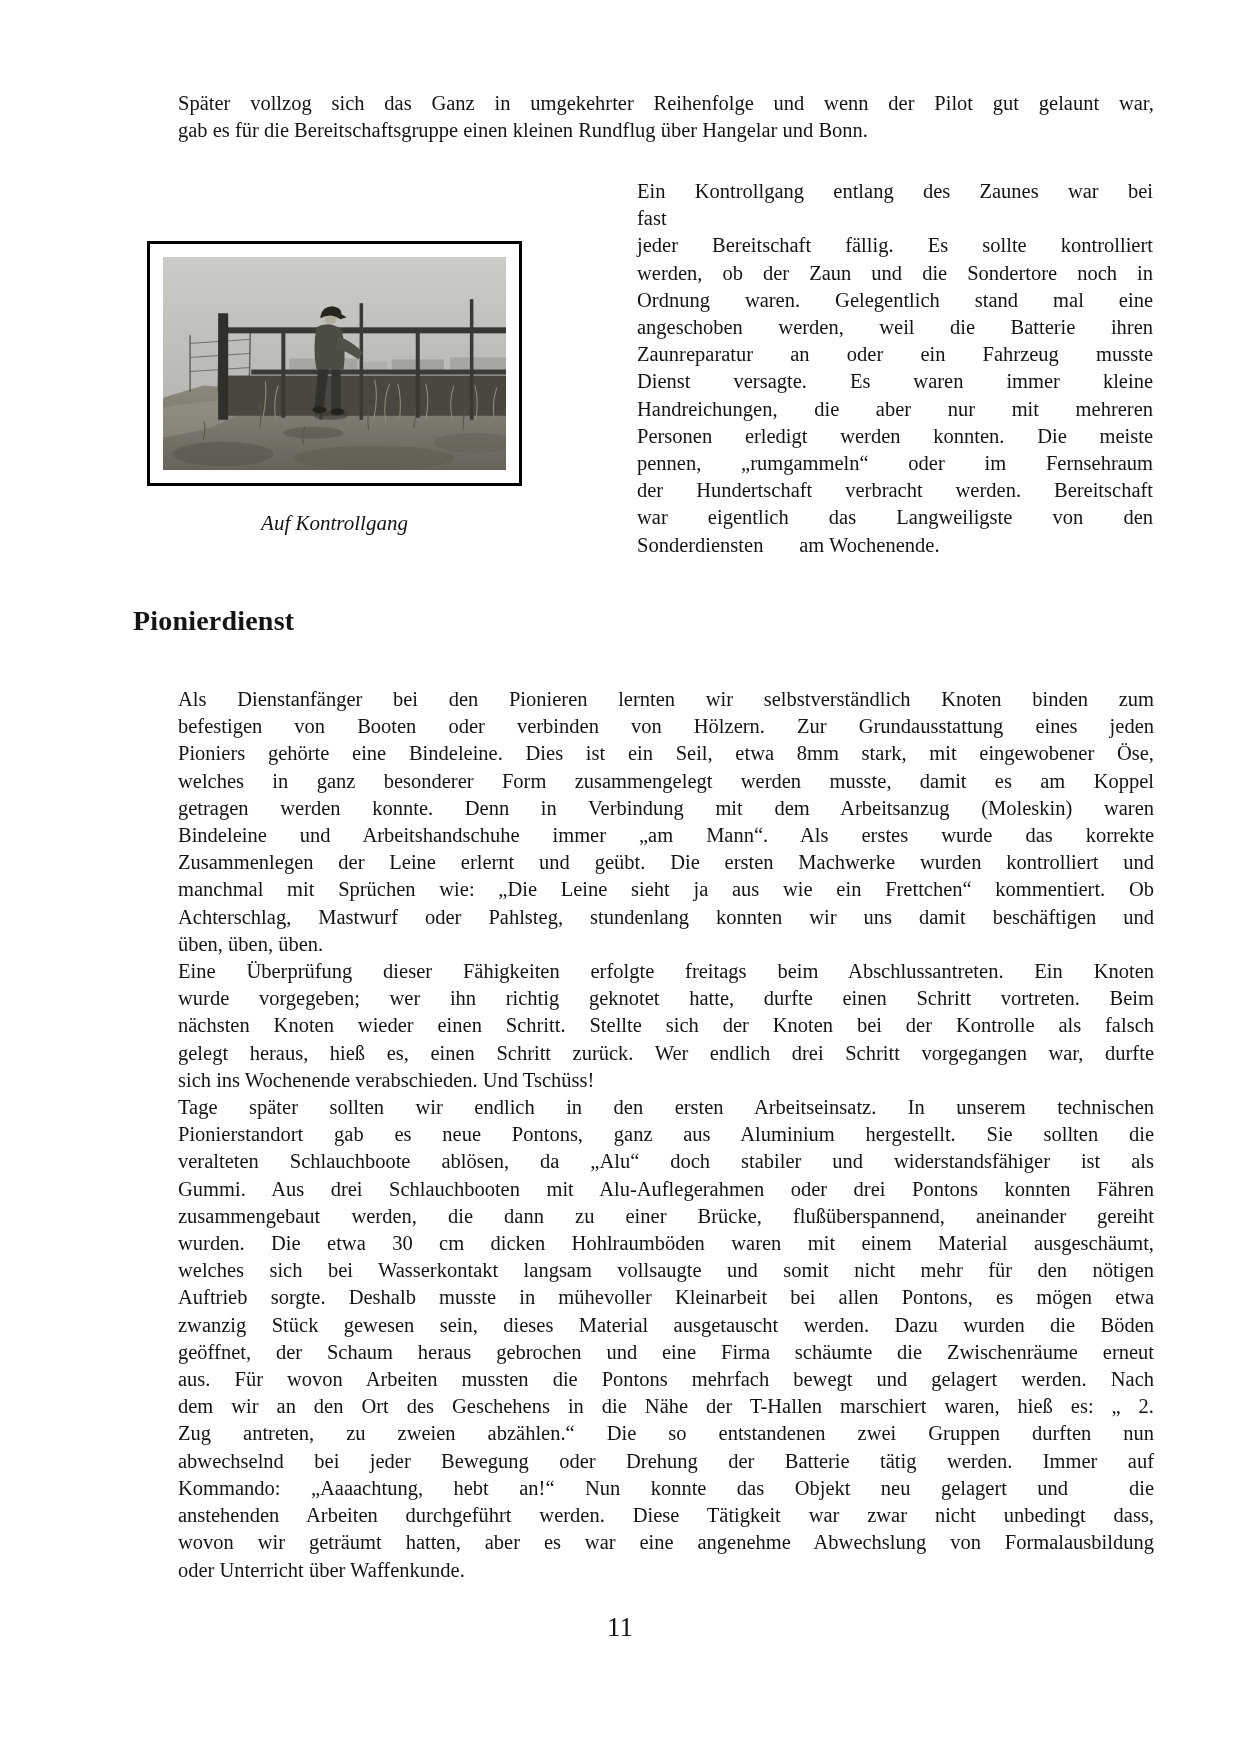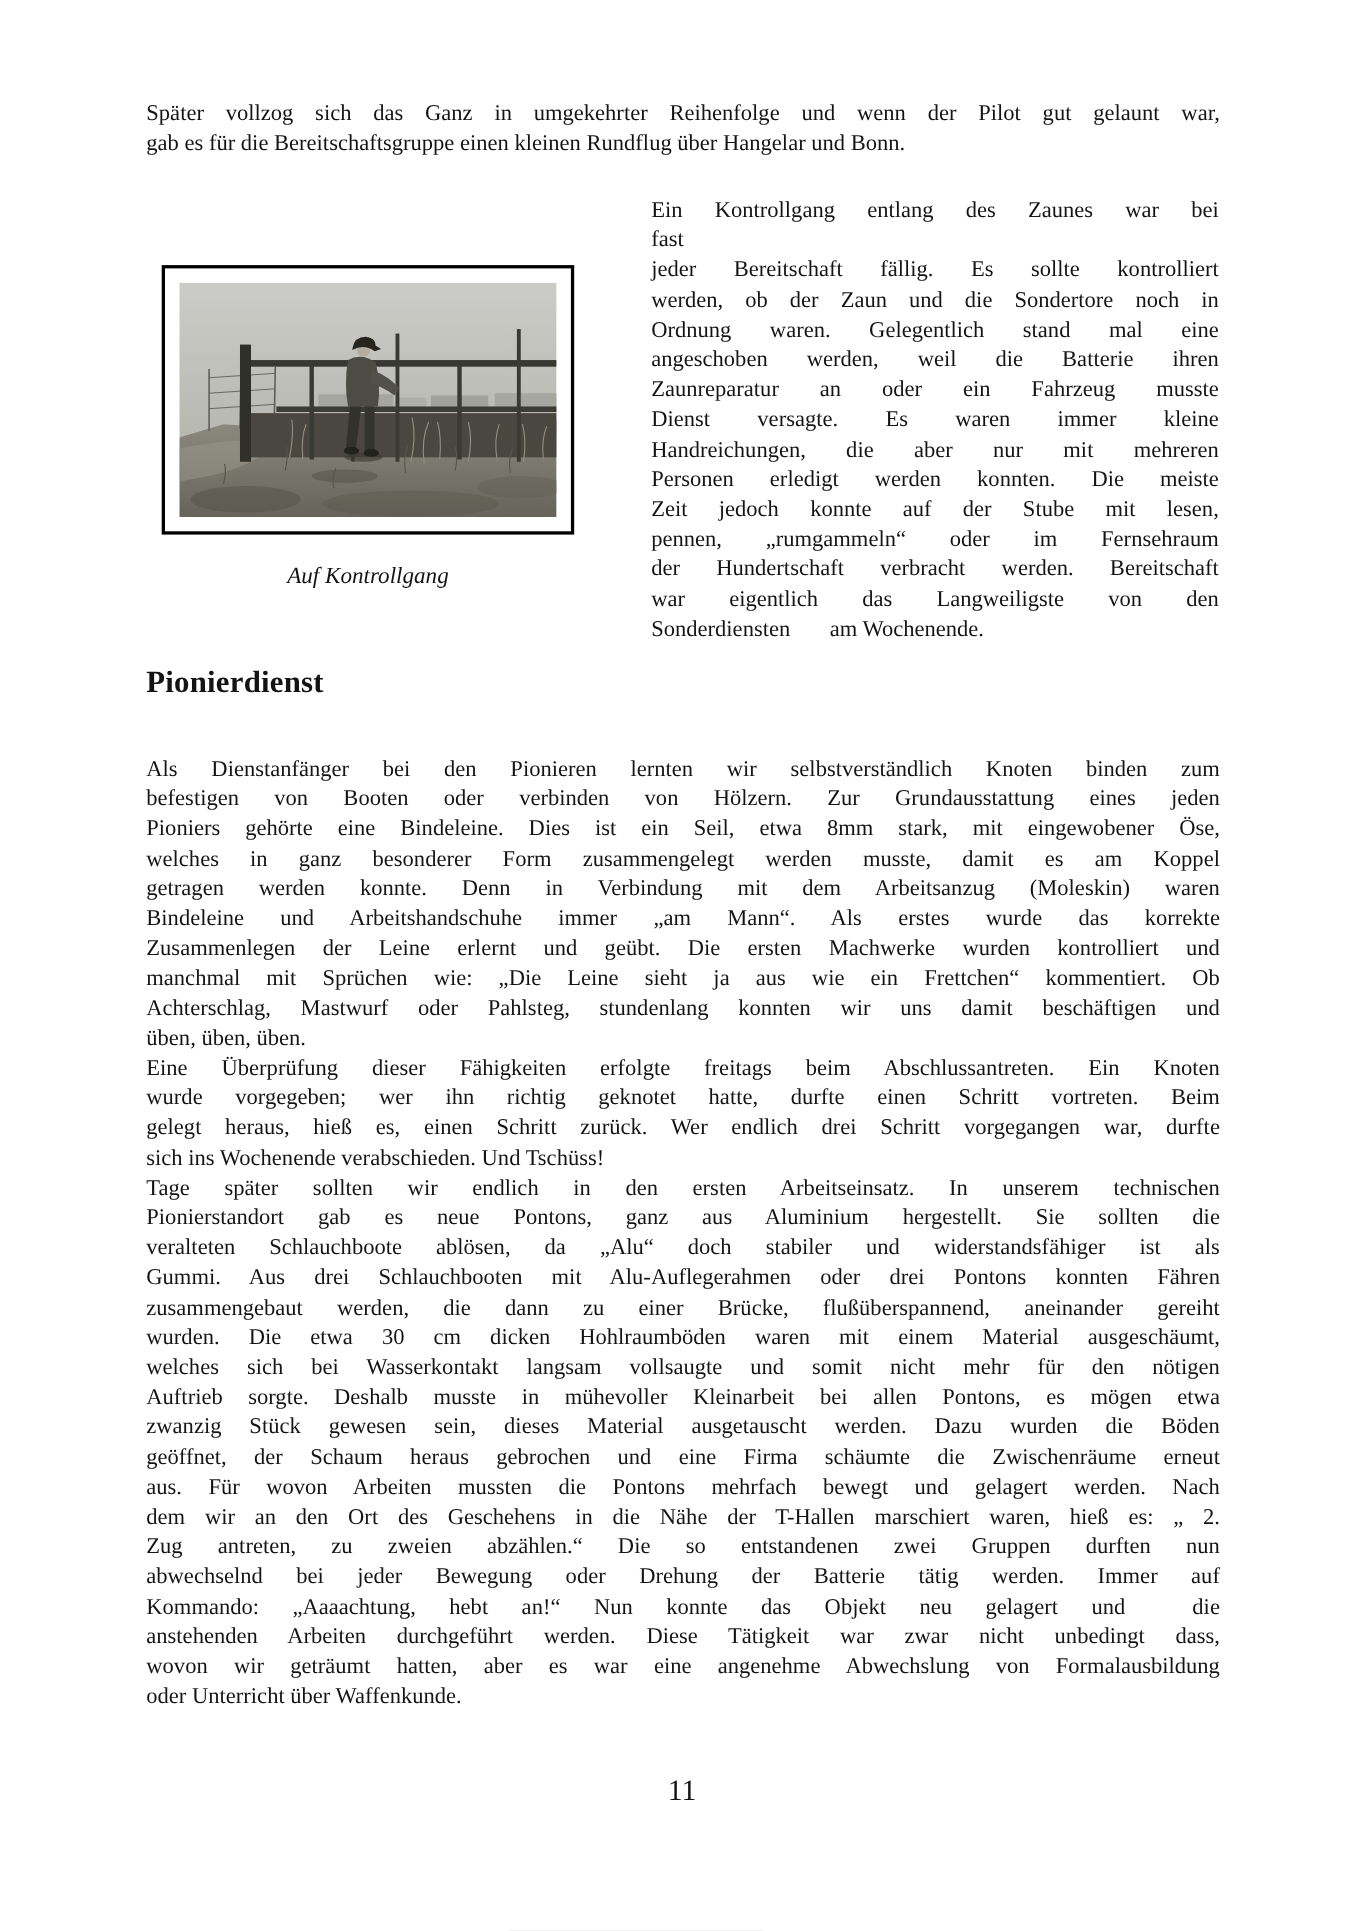--- a/index.html
+++ b/index.html
@@ -5,21 +5,21 @@
   html,body { margin:0; padding:0; background:#e8e8e8; }
   .page {
     position:relative;
     width:1240px; height:1755px;
     margin:0 auto;
     background:#ffffff;
     font-family:"Liberation Serif","DejaVu Serif",serif;
     color:#141414;
     overflow:hidden;
   }
-  .textblock { font-size:20.5px; line-height:27.2px; }
+  .textblock { font-size:20.5px; line-height:27.2px;margin-left:45px; }
   .line { text-align:justify; text-align-last:justify; }
   .line.last { text-align-last:left; }
 
   .intro { position:absolute; left:133px; top:90px; width:976px; }
 
   .photo-frame {
     position:absolute; left:147px; top:241px;
     width:375px; height:245px;
     border:3px solid #000;
     background:#ffffff;
@@ -147,21 +147,20 @@
       <div class="line">Ein Kontrollgang entlang des Zaunes war bei</div>
       <div class="line">fast</div>
       <div class="line">jeder Bereitschaft fällig. Es sollte kontrolliert</div>
       <div class="line">werden, ob der Zaun und die Sondertore noch in</div>
       <div class="line">Ordnung waren. Gelegentlich stand mal eine</div>
       <div class="line">angeschoben werden, weil die Batterie ihren</div>
       <div class="line">Zaunreparatur an oder ein Fahrzeug musste</div>
       <div class="line">Dienst versagte. Es waren immer kleine</div>
       <div class="line">Handreichungen, die aber nur mit mehreren</div>
       <div class="line">Personen erledigt werden konnten. Die meiste</div>
-      <div class="line">Zeit jedoch konnte auf der Stube mit lesen,</div>
       <div class="line">pennen, „rumgammeln“ oder im Fernsehraum</div>
       <div class="line">der Hundertschaft verbracht werden. Bereitschaft</div>
       <div class="line">war eigentlich das Langweiligste von den</div>
       <div class="line last">Sonderdiensten&nbsp;&nbsp;&nbsp;&nbsp;&nbsp;&nbsp; am Wochenende.</div>
     </div>
 
   <div class="section-heading">Pionierdienst</div>
 
   <div class="body-text textblock">
     <div class="paragraph">
@@ -172,20 +171,21 @@
         <div class="line">getragen werden konnte. Denn in Verbindung mit dem Arbeitsanzug (Moleskin) waren</div>
         <div class="line">Bindeleine und Arbeitshandschuhe immer „am Mann“. Als erstes wurde das korrekte</div>
         <div class="line">Zusammenlegen der Leine erlernt und geübt. Die ersten Machwerke wurden kontrolliert und</div>
         <div class="line">manchmal mit Sprüchen wie: „Die Leine sieht ja aus wie ein Frettchen“ kommentiert. Ob</div>
         <div class="line">Achterschlag, Mastwurf oder Pahlsteg, stundenlang konnten wir uns damit beschäftigen und</div>
         <div class="line last">üben, üben, üben.</div>
       </div>
     <div class="paragraph">
         <div class="line">Eine Überprüfung dieser Fähigkeiten erfolgte freitags beim Abschlussantreten. Ein Knoten</div>
         <div class="line">wurde vorgegeben; wer ihn richtig geknotet hatte, durfte einen Schritt vortreten. Beim</div>
+        <div class="line">nächsten Knoten wieder einen Schritt. Stellte sich der Knoten bei der Kontrolle als falsch</div>
         <div class="line">gelegt heraus, hieß es, einen Schritt zurück. Wer endlich drei Schritt vorgegangen war, durfte</div>
         <div class="line last">sich ins Wochenende verabschieden. Und Tschüss!</div>
       </div>
     <div class="paragraph">
         <div class="line">Tage später sollten wir endlich in den ersten Arbeitseinsatz. In unserem technischen</div>
         <div class="line">Pionierstandort gab es neue Pontons, ganz aus Aluminium hergestellt. Sie sollten die</div>
         <div class="line">veralteten Schlauchboote ablösen, da „Alu“ doch stabiler und widerstandsfähiger ist als</div>
         <div class="line">Gummi. Aus drei Schlauchbooten mit Alu-Auflegerahmen oder drei Pontons konnten Fähren</div>
         <div class="line">zusammengebaut werden, die dann zu einer Brücke, flußüberspannend, aneinander gereiht</div>
         <div class="line">wurden. Die etwa 30 cm dicken Hohlraumböden waren mit einem Material ausgeschäumt,</div>

